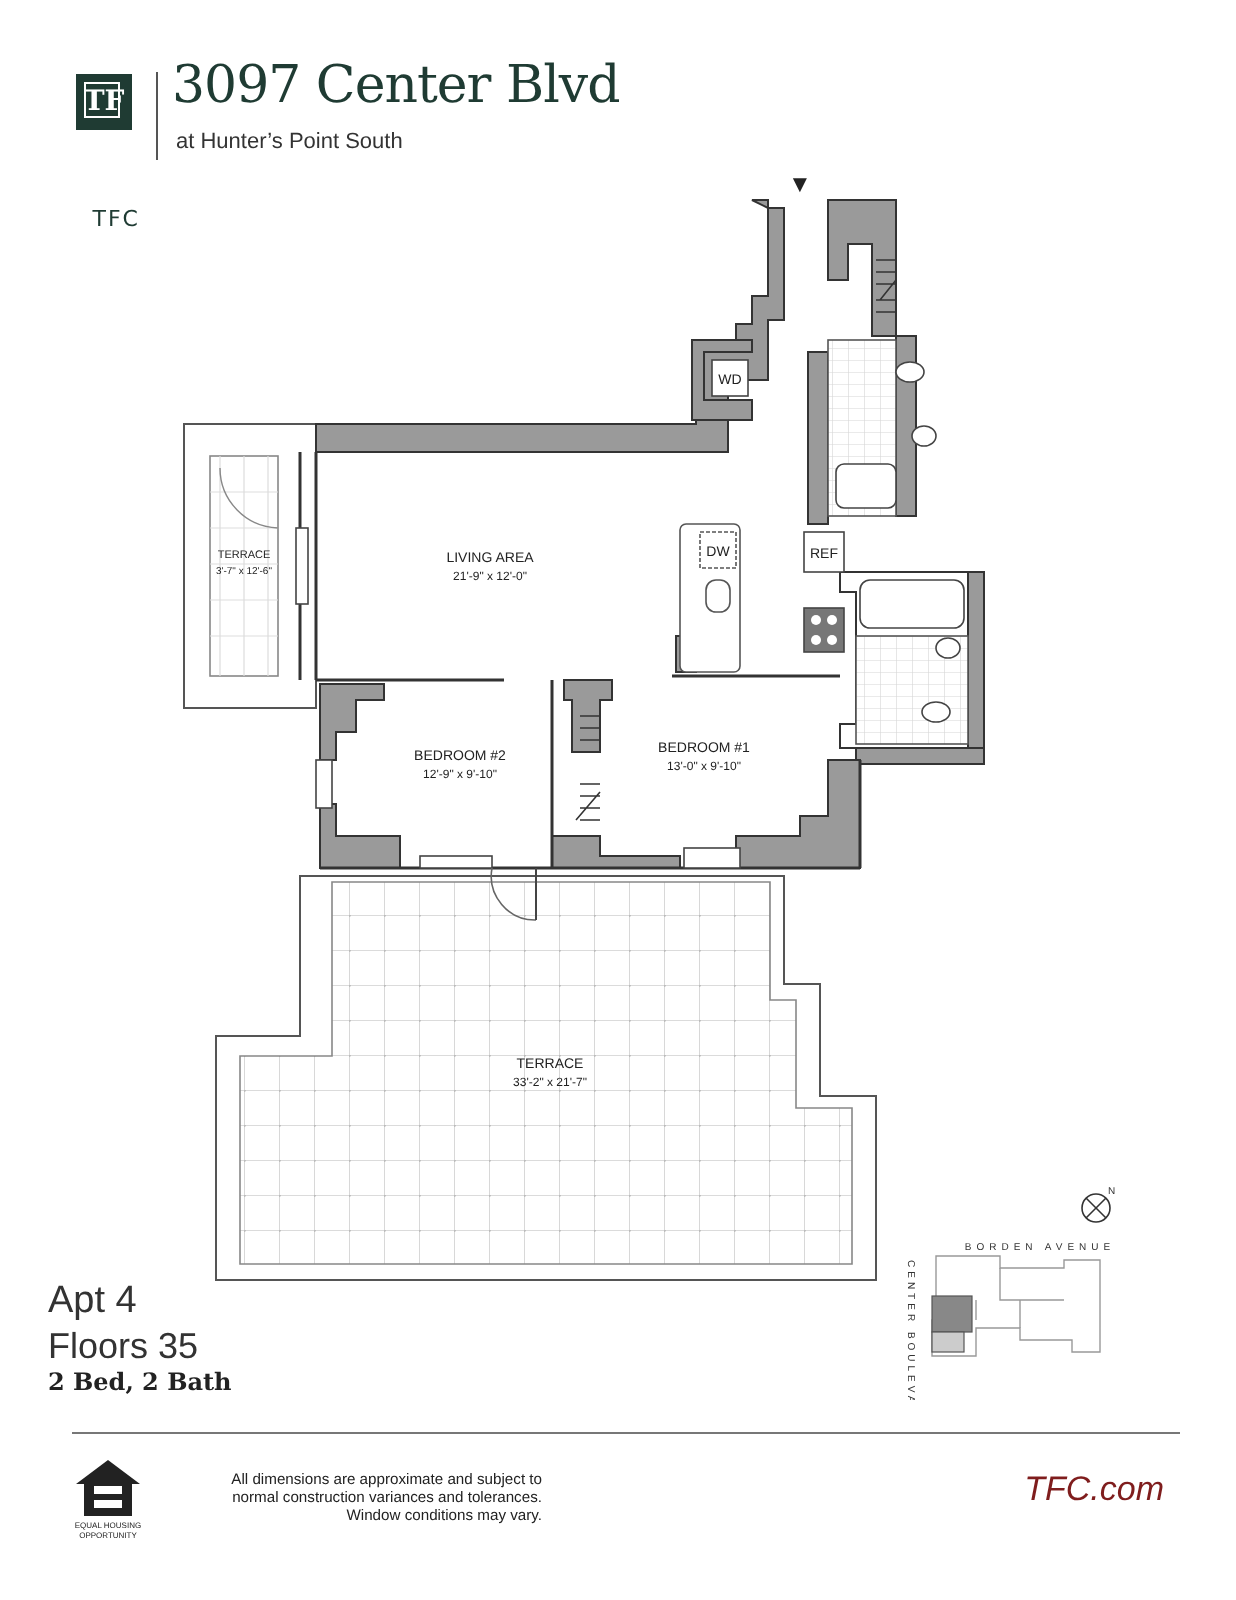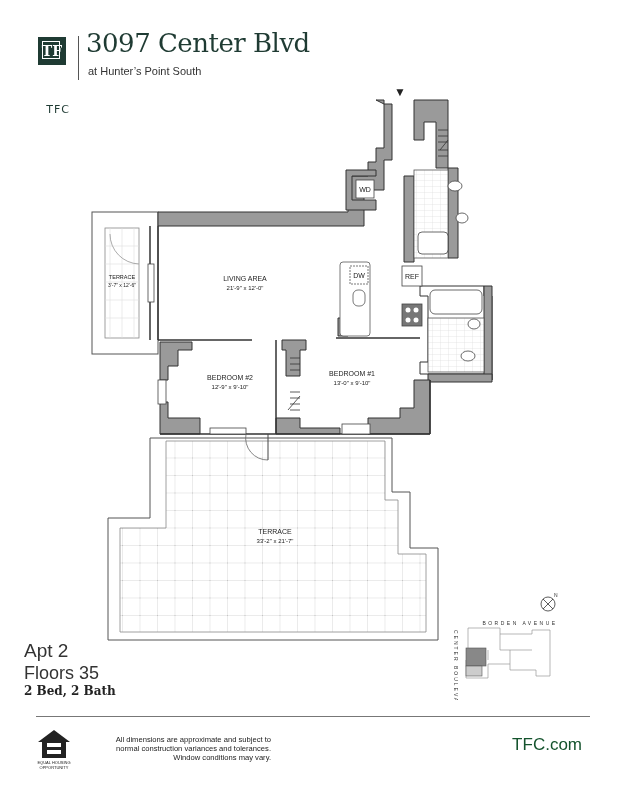--- a/index.html
+++ b/index.html
@@ -15,21 +15,21 @@
   .subtitle { position:absolute; left:52px; top:31px; white-space:nowrap; font-size:11px; color:#333; }
   .plan { position:absolute; left:0; top:0; }
   .info { position:absolute; left:24px; top:640px; }
   .apt { font-size:19px; color:#333; margin:0; line-height:22px; }
   .floors { font-size:18px; color:#333; margin-top:2px; line-height:18px; }
   .beds { font-family:"DejaVu Serif", serif; font-size:12px; font-weight:bold; color:#222; margin-top:2px; }
   .footer-rule { position:absolute; left:36px; right:28px; top:716px; height:1px; background:#777; }
   .eho { position:absolute; left:36px; top:728px; width:36px; height:42px; }
   .eho-cap { position:absolute; left:30px; top:760px; width:48px; font-size:4px; line-height:5px; text-align:center; color:#222; }
   .disclaimer { position:absolute; left:91px; top:735px; width:180px; font-size:7.6px; line-height:9px; color:#222;text-align:right; }
-  .site { position:absolute; right:36px; top:735px; font-size:17px; color:#14532d; }
+  .site { position:absolute; right:36px; top:735px; font-size:17px; color:#7f1d1d;font-style:italic; }
   .keyplan { position:absolute; left:440px; top:590px; }
   svg text { font-family:"Liberation Sans", sans-serif; }
 </style>
 </head>
 <body>
 
 <div class="header">
   <div class="logo">
     <div class="logo-box">
       <div class="inner"></div>
@@ -162,21 +162,21 @@
     <text x="122" y="279" font-size="5.5">TERRACE</text>
     <text x="122" y="287" font-size="5">3'-7" x 12'-6"</text>
     <text x="365" y="192" font-size="7">WD</text>
     <text x="359" y="278" font-size="7">DW</text>
     <text x="412" y="279" font-size="7">REF</text>
     <text x="400" y="96" font-size="12">▼</text>
   </g>
 </svg>
 
 <div class="info">
-  <div class="apt">Apt 2</div>
+  <div class="apt">Apt 4</div>
   <div class="floors">Floors 35</div>
   <div class="beds">2 Bed, 2 Bath</div>
 </div>
 
 <svg class="keyplan" width="160" height="110" viewBox="0 0 160 110">
   <g>
     <circle cx="108" cy="14" r="7" fill="none" stroke="#333" stroke-width="0.8"></circle>
     <line x1="103" y1="19" x2="113" y2="9" stroke="#333" stroke-width="0.8"></line>
     <line x1="103" y1="9" x2="113" y2="19" stroke="#333" stroke-width="0.8"></line>
     <text x="114" y="7" font-size="5" fill="#333">N</text>

